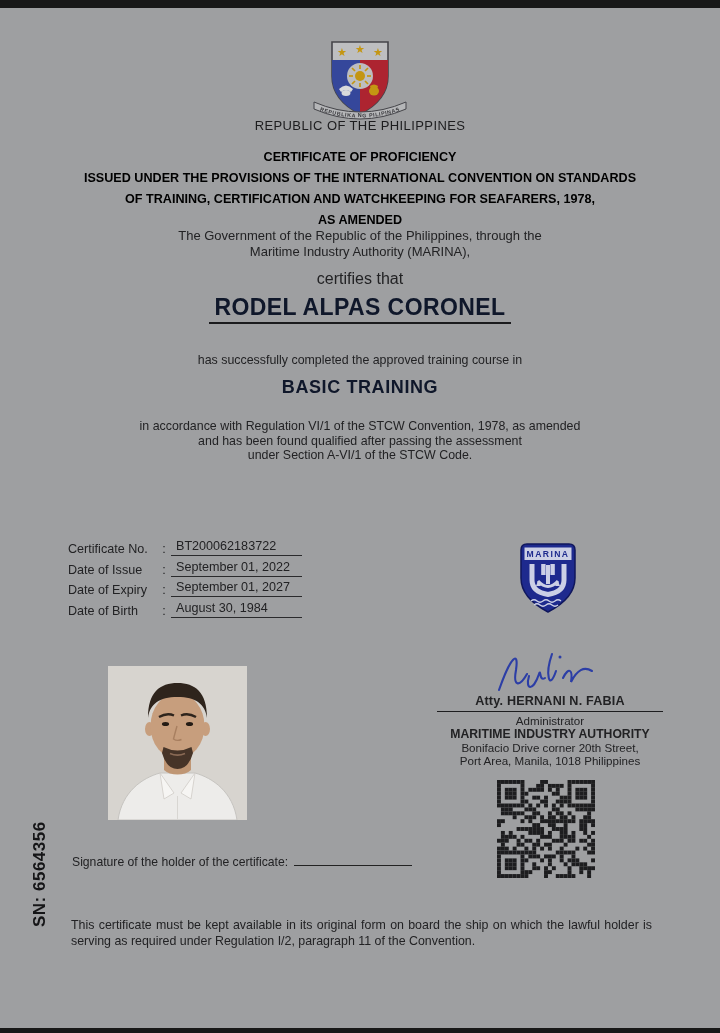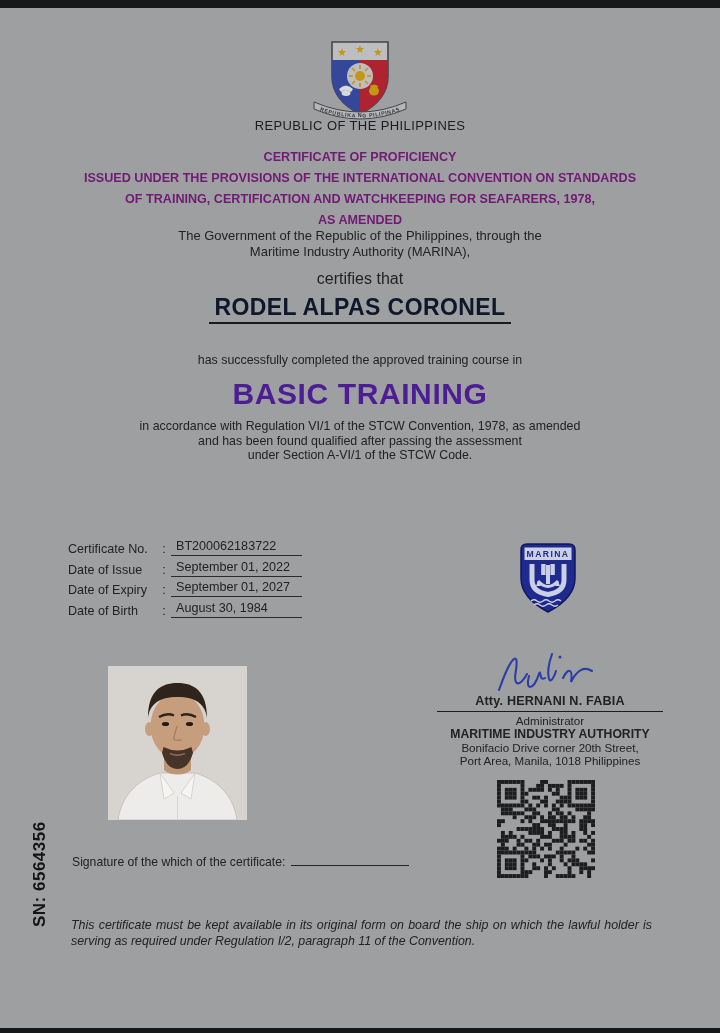--- a/index.html
+++ b/index.html
@@ -9,48 +9,48 @@
     font-family:"Liberation Sans",sans-serif;
   }
   .page{
     position:absolute;left:0;top:8px;width:720px;height:1020px;
     background:#9e9fa1;color:#222224;
   }
   .abs{position:absolute;}
   .c{left:0;width:720px;text-align:center;}
 
   .country{top:110px;font-size:13px;font-weight:normal;letter-spacing:.4px;color:#1d1d1f;}
-  .cop-head{top:139px;font-size:12.6px;font-weight:bold;line-height:21px;color:#701a75;}
+  .cop-head{top:139px;font-size:12.6px;font-weight:bold;line-height:21px;color:#000000;}
   .gov{top:220px;font-size:13px;line-height:16px;}
   .certifies{top:262px;font-size:16px;}
   .holder{top:286px;font-size:23px;font-weight:bold;letter-spacing:.4px;color:#0f172a;}
   .holder span{display:inline-block;border-bottom:2.5px solid #1b1b1d;padding:0 6px 1px;}
   .completed{top:345px;font-size:12.4px;}
-  .course{top:369px;font-size:30px;font-weight:bold;letter-spacing:.6px;color:#4c1d95;}
+  .course{top:369px;font-size:18px;font-weight:bold;letter-spacing:.6px;color:#0f172a;}
   .reg{top:411px;font-size:12.4px;line-height:14.5px;}
 
   .details{left:68px;top:527px;width:260px;}
   .drow{display:flex;align-items:flex-end;height:20.8px;font-size:12.6px;}
   .dlabel{width:89px;}
   .dcolon{width:14px;text-align:center;}
   .dvalue{width:126px;border-bottom:1.4px solid #2a2a2c;padding:0 0 2px 5px;white-space:nowrap;}
 
   .sigblock{left:437px;top:686px;width:226px;text-align:center;}
   .sig-name{font-size:12.6px;font-weight:bold;letter-spacing:.2px;padding-bottom:3px;border-bottom:1.6px solid #1d1d1f;}
   .sig-title{font-size:11.6px;padding-top:2px;line-height:13px;}
   .sig-org{font-size:12.2px;font-weight:bold;line-height:14px;}
   .sig-addr{font-size:11.6px;line-height:13px;}
 
   .holder-sig{left:72px;top:845px;font-size:12.2px;}
   .holder-sig .line{display:inline-block;width:118px;border-bottom:1.5px solid #222;height:12px;margin-left:6px;}
 
   .sn{left:30px;top:919px;transform:rotate(-90deg);transform-origin:0 0;
       font-size:17px;font-weight:bold;letter-spacing:.5px;white-space:nowrap;color:#151517;}
 
-  .footer{left:71px;top:910px;width:581px;font-size:12.4px;line-height:15.5px;font-style:italic;}
+  .footer{left:71px;top:910px;width:581px;font-size:12.4px;line-height:15.5px;}
   .footer .l1{white-space:nowrap;text-align:justify;text-align-last:justify;}
 
   .bottom-bar{position:absolute;left:0;top:1028px;width:720px;height:5px;background:#181818;}
   .top-bar{position:absolute;left:0;top:0;width:720px;height:8px;background:#181818;}
 </style>
 </head>
 <body>
 
 <div class="top-bar"></div>
 
@@ -530,21 +530,21 @@
       <rect x="47.04" y="94.08" width="3.92" height="3.92"></rect>
       <rect x="58.80" y="94.08" width="3.92" height="3.92"></rect>
       <rect x="62.72" y="94.08" width="3.92" height="3.92"></rect>
       <rect x="66.64" y="94.08" width="3.92" height="3.92"></rect>
       <rect x="70.56" y="94.08" width="3.92" height="3.92"></rect>
       <rect x="74.48" y="94.08" width="3.92" height="3.92"></rect>
       <rect x="90.16" y="94.08" width="3.92" height="3.92"></rect>
     </svg>
 
   <div class="abs holder-sig">
-    <span>Signature of the which of the certificate:</span><span class="line"></span>
+    <span>Signature of the holder of the certificate:</span><span class="line"></span>
   </div>
 
   <div class="abs sn">SN: 6564356</div>
 
   <div class="abs footer">
     <div class="l1">This certificate must be kept available in its original form on board the ship on which the lawful holder is</div>
     <div class="l2">serving as required under Regulation I/2, paragraph 11 of the Convention.</div>
   </div>
 
 </div>

